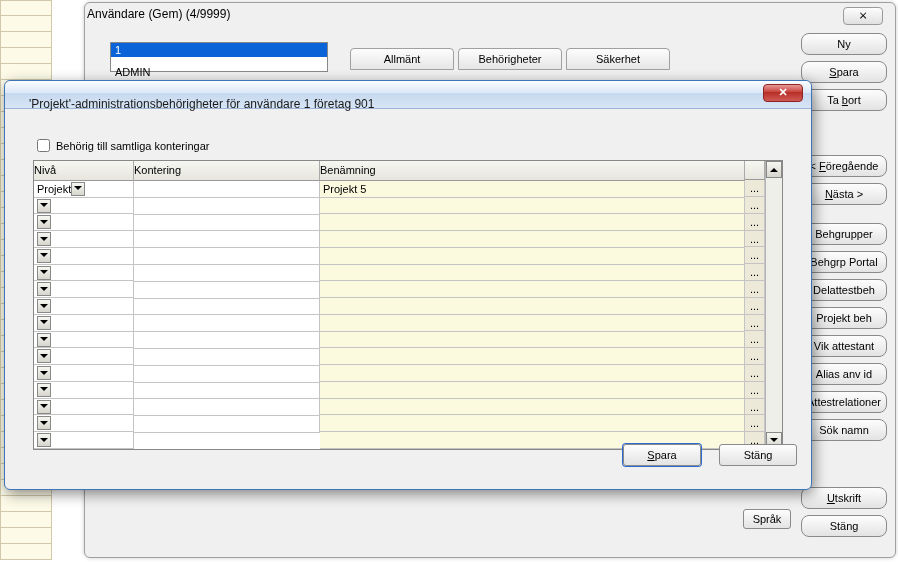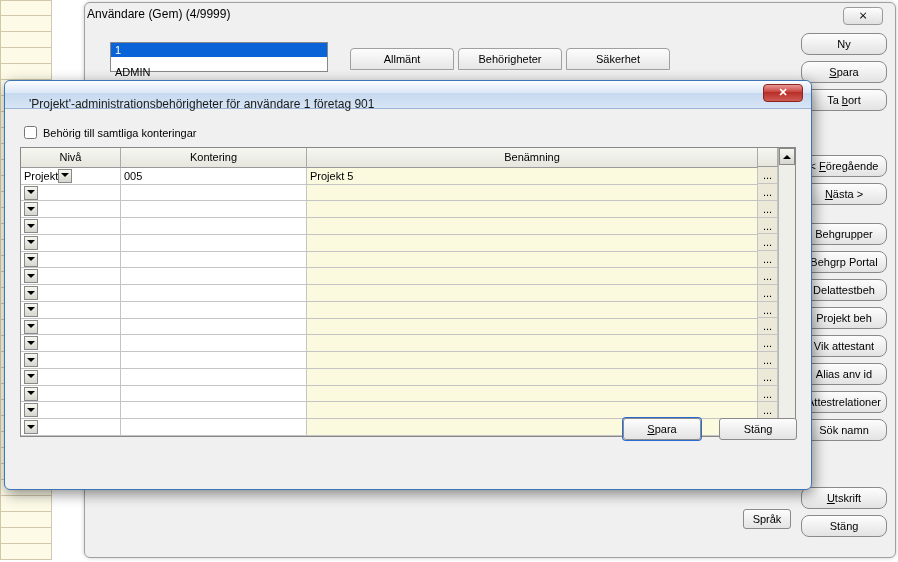--- a/index.html
+++ b/index.html
@@ -34,27 +34,27 @@
 
   
   .sprak { position:absolute; right:104px; bottom:28px; width:48px; height:20px; background:linear-gradient(#fdfdfd,#e3e3e3); border:1px solid #8a8a8a; border-radius:3px; text-align:center; line-height:18px; }
 
   
   .dialog { position:absolute; left:4px; top:80px; width:808px; height:410px; background:#f0f0f0; border:1px solid #3d75b8; border-radius:6px; box-shadow:2px 4px 14px rgba(0,0,0,0.45); }
   .dlg-titlebar { height:28px; background:linear-gradient(#fafcff,#dbe7f6 45%,#c7d9ef 46%,#d7e5f5); border-bottom:1px solid #9ab5d6; border-radius:6px 6px 0 0; position:relative; }
   .dlg-title { position:absolute; left:10px; top:16px; font-size:12px; color:#1a1a1a;margin-left:14px; }
   .dlg-close { position:absolute; right:8px; top:3px; width:40px; height:18px; background:linear-gradient(#e89a97,#c8403a 45%,#b82e28 46%,#d05a55); border:1px solid #8a2520; border-radius:4px; color:#fff; text-align:center; line-height:15px; font-weight:bold; font-size:10px; cursor:pointer; }
 
-  .dlg-body { position:relative; padding:15px; }
+  .dlg-body { position:relative; padding:28px; }
   .chk { display:flex; align-items:center; gap:6px; margin:2px 0 8px 4px; }
   .chk input { width:13px; height:13px; }
 
   
   .grid { position:relative; border:1px solid #888; background:#fff; height:290px; display:flex; }
-  .gcol-header { height:20px;background:linear-gradient(#f7f7f2,#e6e6de); border-bottom:1px solid #999; border-right:1px solid #aaa; text-align:center; line-height:18px; }
+  .gcol-header { height:20px;background:linear-gradient(#f7f7f2,#e6e6de); border-bottom:1px solid #999; border-right:1px solid #aaa; text-align:left; line-height:18px; }
   .gc-niva { width:100px; flex:none; }
   .gc-kont { width:186px; flex:none; }
   .gc-ben  { flex:1; }
   .gc-btn  { width:20px; flex:none; }
   .gc-scroll{ width:17px; flex:none; }
   .gcol { display:flex; flex-direction:column; }
   .gcell { height:16.8px; border-bottom:1px solid #c4c4c4; border-right:1px solid #c4c4c4; padding:0 3px; line-height:16px; position:relative; background:#fff;}
   .gc-ben .gcell { background:#fbfadf; }
   .gc-btn .gcell { background:#ece9d8; text-align:center; cursor:pointer; }
   .niva-cell { display:flex; justify-content:flex-start; align-items:center; }
@@ -232,21 +232,20 @@
             <span class="dd"></span>
           </div>
         <div class="gcell niva-cell">
             <span></span>
             <span class="dd"></span>
           </div>
       </div>
 
       <div class="gcol gc-kont">
         <div class="gcol-header">Kontering</div>
-        <div class="gcell">005</div>
         <div class="gcell"></div>
           <div class="gcell"></div>
           <div class="gcell"></div>
           <div class="gcell"></div>
           <div class="gcell"></div>
           <div class="gcell"></div>
           <div class="gcell"></div>
           <div class="gcell"></div>
           <div class="gcell"></div>
           <div class="gcell"></div>

